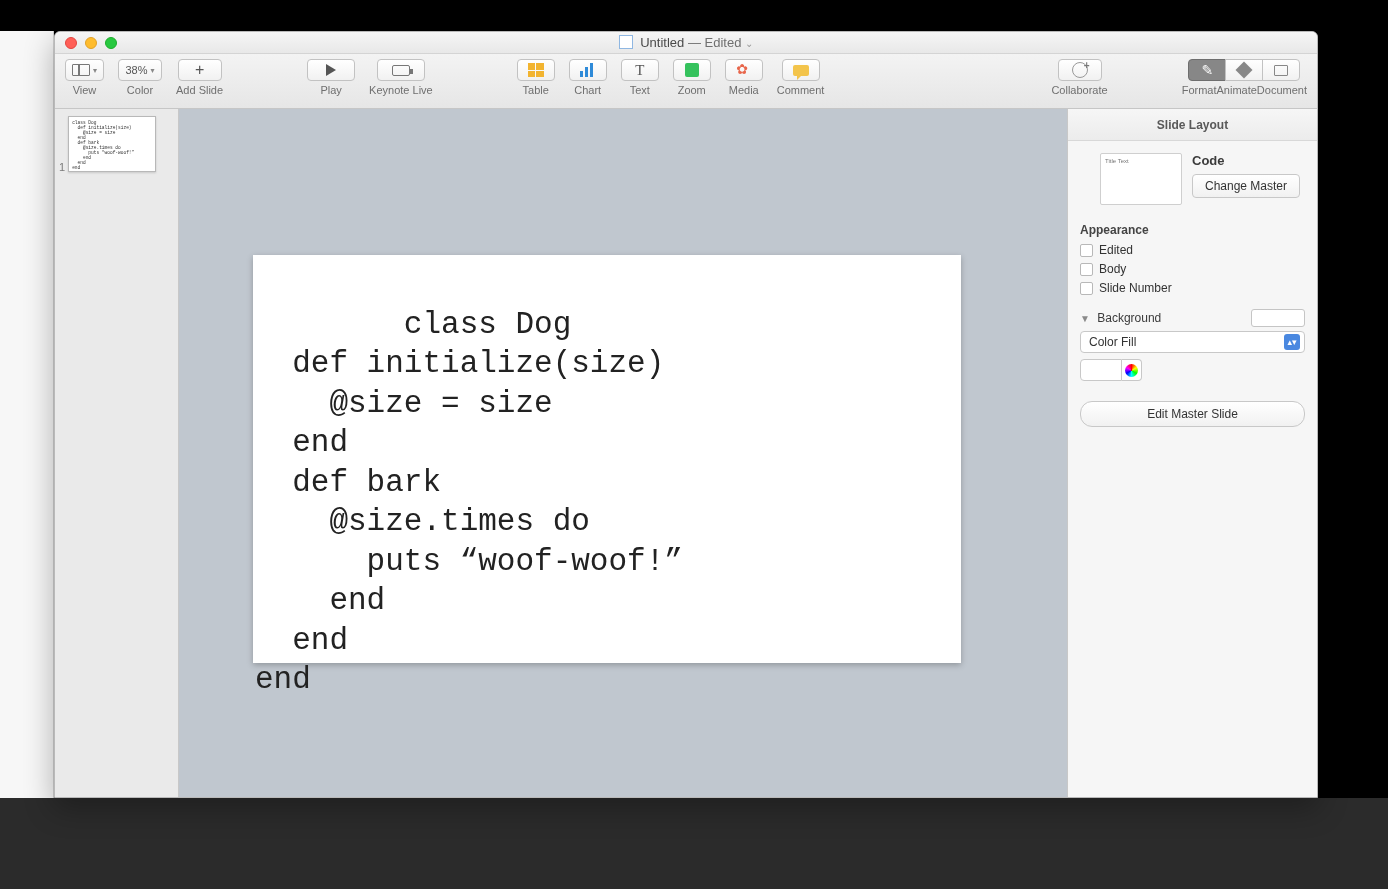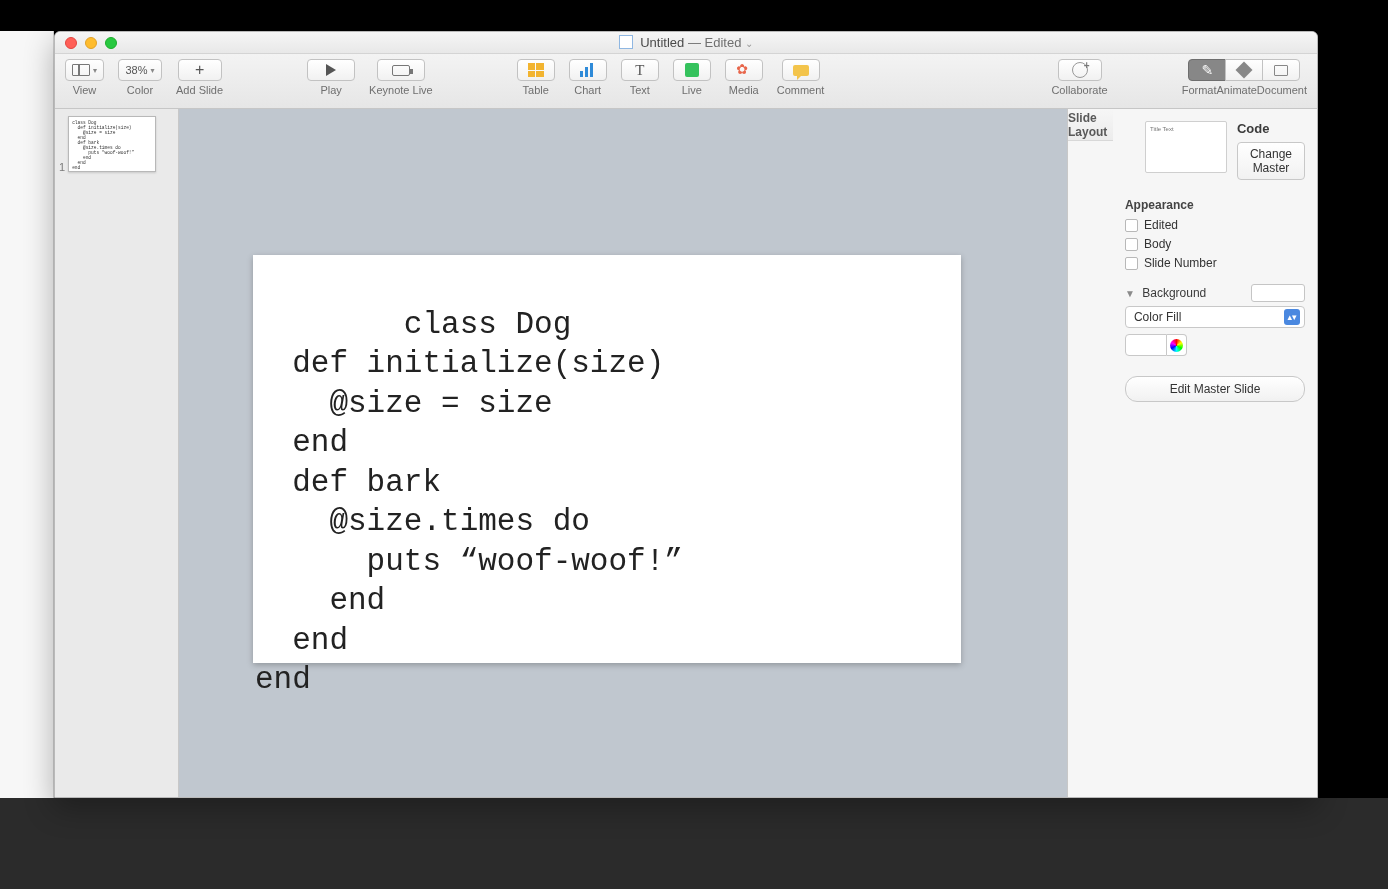--- a/index.html
+++ b/index.html
@@ -170,21 +170,21 @@
     line-height: 39.5px;
     color:#222;
     padding: 10px 2px 0 2px;
     white-space: pre;
   }
   
   .inspector {
     width:250px;
     background:#f6f6f6;
     border-left:1px solid #c8c8c8;
-    display:flex; flex-direction:row;
+    display:flex; flex-direction:column;
   }
   .insp-head {
     height:32px; border-bottom:1px solid #d8d8d8;
     display:flex;align-items:center;justify-content:center;
     font-size:12px;color:#595959;font-weight:600;
     background: linear-gradient(#f6f6f6,#ececec);
   }
   .insp-body { padding:12px 12px; font-size:12px; color:#3b3b3b; }
   .master-row { display:flex; gap:10px; align-items:flex-start; margin-bottom:16px;padding-left:20px;}
   .master-preview {
@@ -326,21 +326,21 @@
           </div>
         </div>
       <div class="tool-label">Text</div>
     </div>
     <div class="tool-group">
       <div class="btn-row">
           <div class="tb-btn">
             <span class="ic-shape"></span>
           </div>
         </div>
-      <div class="tool-label">Live</div>
+      <div class="tool-label">Zoom</div>
     </div>
     <div class="tool-group">
       <div class="btn-row">
           <div class="tb-btn">
             <span class="ic-media"></span>
           </div>
         </div>
       <div class="tool-label">Media</div>
     </div>
     <div class="tool-group">

